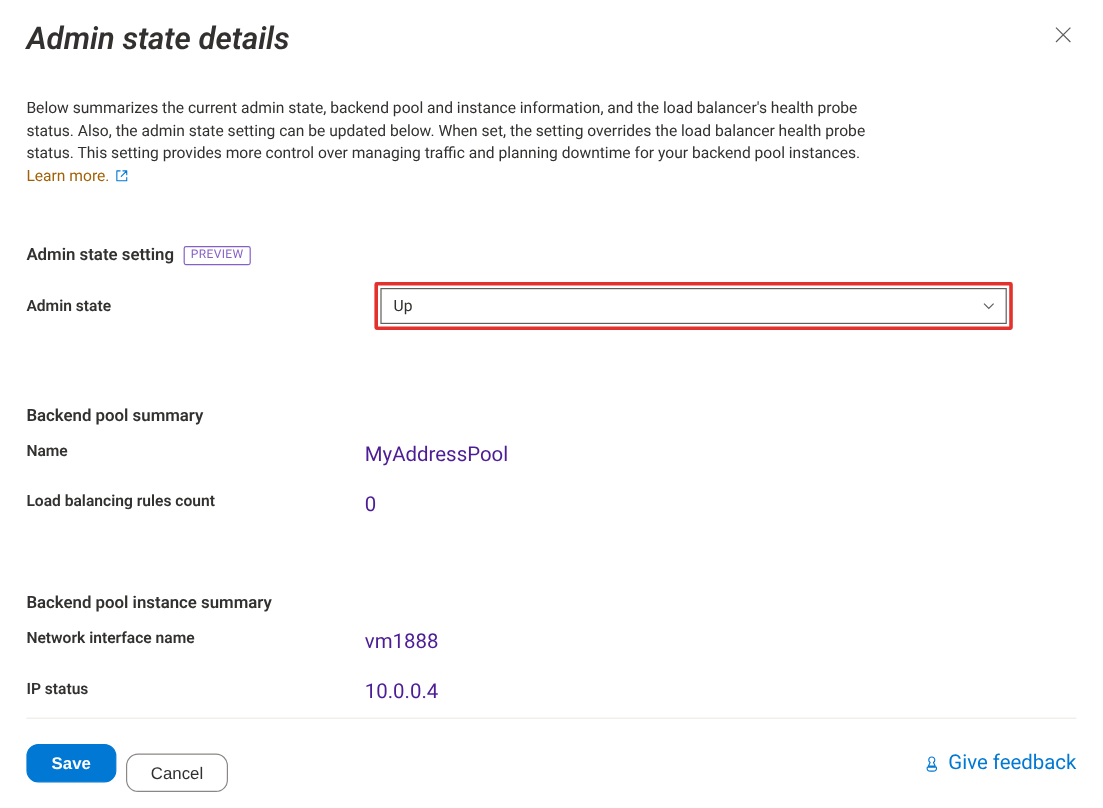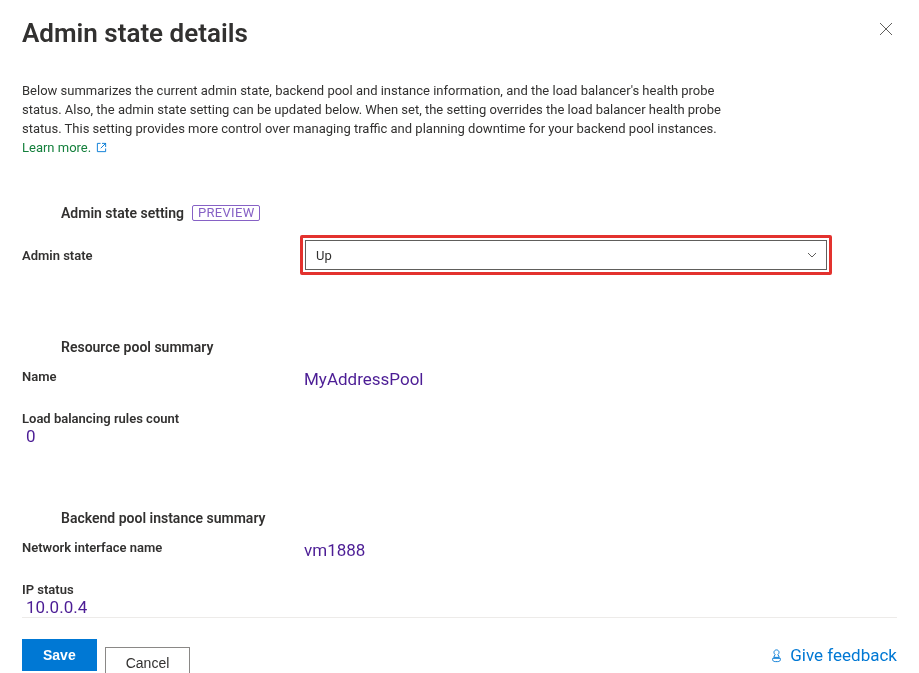--- a/index.html
+++ b/index.html
@@ -16,20 +16,21 @@
   .panel {
     padding: 18px 22px 0 22px;
     height: 100%;
     display: flex;
     flex-direction: column;
   }
   .header {
     display: flex;
     justify-content: space-between;
     align-items: flex-start;
+    font-style: italic;
   }
   .title {
     font-size: 26px;
     font-weight: 600;
     color: #323130;
   }
   .close {
     font-size: 16px;
     color: #605e5c;
     cursor: pointer;
@@ -39,58 +40,58 @@
     border: none;
   }
   .intro {
     margin-top: 34px;
     font-size: 13px;
     line-height: 1.45;
     color: #323130;
     max-width: 730px;
   }
   .learn-more {
-    color: #15803d;
+    color: #a16207;
     text-decoration: none;
     cursor: pointer;
   }
   .ext-icon {
     width: 11px;
     height: 11px;
     display: inline-block;
     vertical-align: -1px;
     margin-left: 2px;
   }
   .section-heading-row {
     display: flex;
     align-items: center;
     margin-top: 48px;
   }
   .section-heading {
     font-size: 14px;
     font-weight: 600;
     color: #323130;
-    margin-left: 39px;
   }
   .preview-badge {
     display: inline-block;
     border: 1px solid #8661c5;
     color: #8661c5;
-    font-size: 13px;
+    font-size: 10px;
     font-weight: 400;
     padding: 0 5px;
     border-radius: 2px;
     margin-left: 8px;
     letter-spacing: 0.3px;
     line-height: 14px;
   }
   .kv-row {
     display: flex;
     align-items: center;
     margin-top: 14px;
+    gap: 12px;
   }
   .kv-label {
     width: 278px;
     font-size: 13px;
     font-weight: 600;
     color: #323130;
     flex-shrink: 0;
   }
   .kv-value {
     font-size: 17px;
@@ -125,33 +126,33 @@
   }
   .section-heading-2 {
     font-size: 14px;
     font-weight: 600;
     margin-top: 64px;
   }
   .kv-row2 {
     display: flex;
     margin-top: 14px;
   }
-  .kv-row2 + .kv-row2 { margin-top: 22px; flex-direction: column; }
+  .kv-row2 + .kv-row2 { margin-top: 22px; }
   .footer {
     margin-top: auto;
     border-top: 1px solid #edebe9;
     padding: 13px 0;
     display: flex;
     align-items: center;
   }
   .btn {
     height: 32px;
     padding: 0 20px;
     font-size: 14px;
-    border-radius: 0;
+    border-radius: 10px;
     cursor: pointer;
     border: 1px solid transparent;
   }
   .btn-primary {
     background: #0078d4;
     color: #fff;
     font-weight: 600;
     border-color: #0078d4;
   }
   .btn-secondary {
@@ -207,21 +208,21 @@
         <div class="dropdown">
           <span>Up</span>
           <svg class="chev" viewBox="0 0 12 12">
               <path d="M2 4 L6 8 L10 4" stroke="#605e5c" stroke-width="1" fill="none"></path>
             </svg>
         </div>
       </div>
     </div>
   </div>
 
-  <div class="section-heading section-heading-2">Resource pool summary</div>
+  <div class="section-heading section-heading-2">Backend pool summary</div>
   <div class="kv-row2">
     <div class="kv-label">Name</div>
     <div class="kv-value">MyAddressPool</div>
   </div>
   <div class="kv-row2">
     <div class="kv-label">Load balancing rules count</div>
     <div class="kv-value">0</div>
   </div>
 
   <div class="section-heading section-heading-2">Backend pool instance summary</div>

